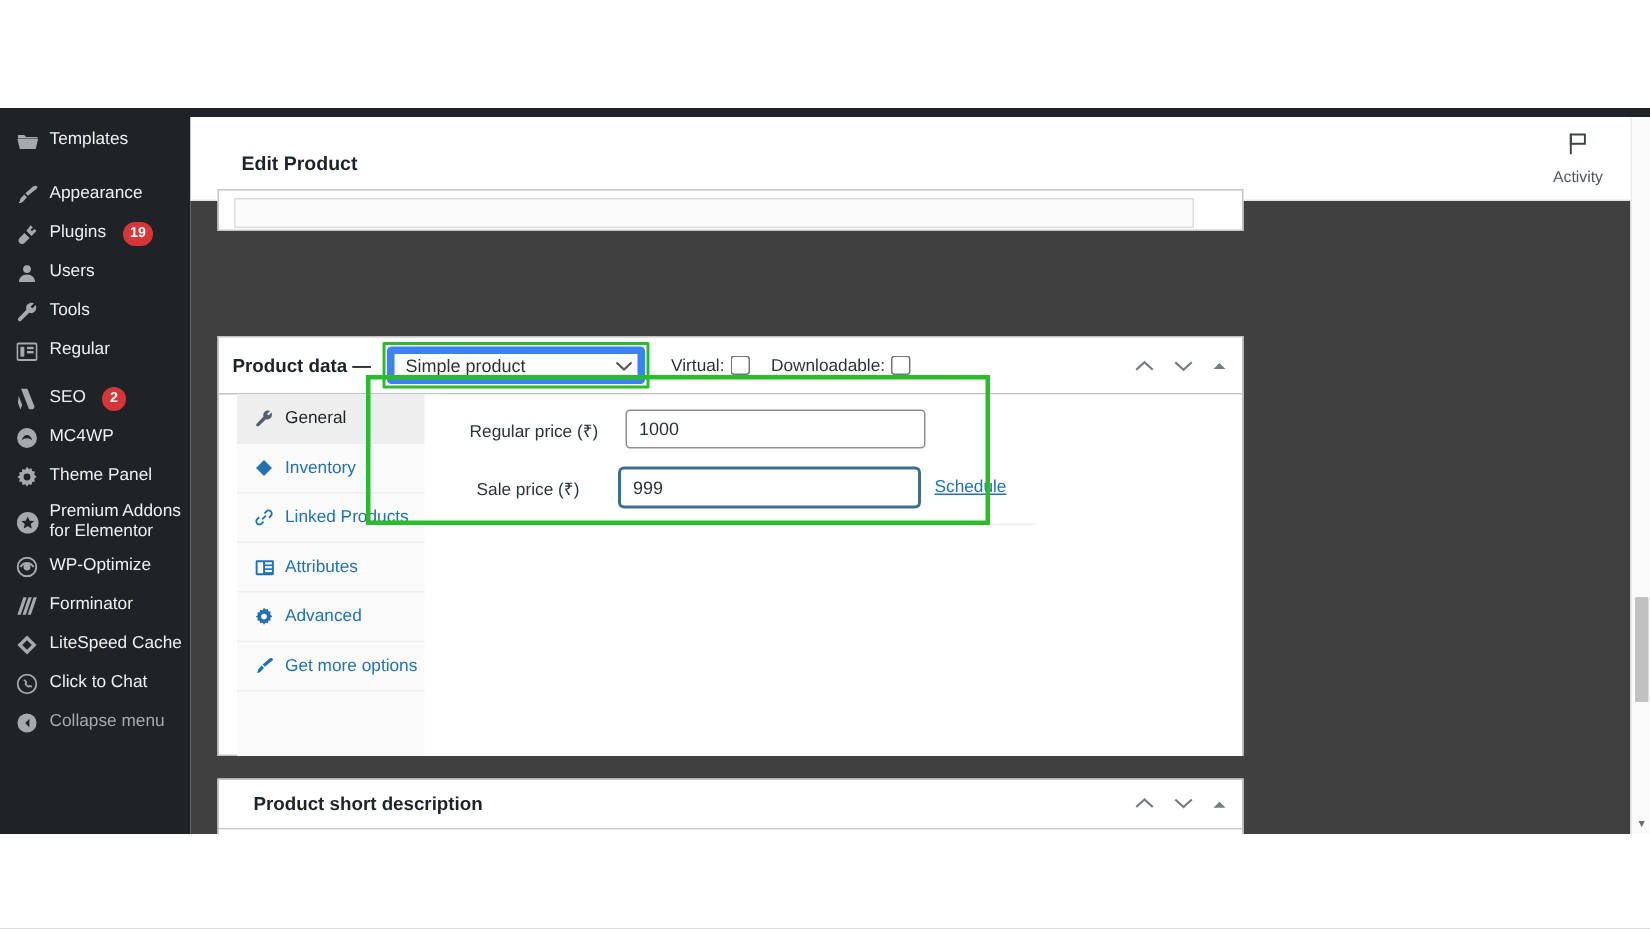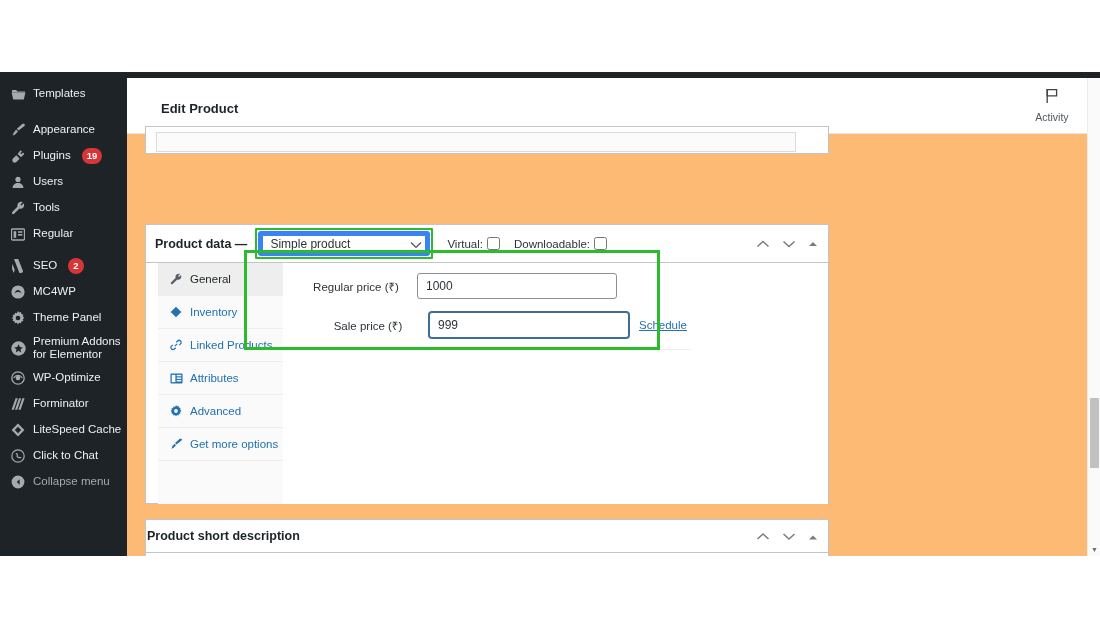--- a/index.html
+++ b/index.html
@@ -112,21 +112,21 @@
   }
   #activity-btn .act-label { font-size: 10.5px; color: #50575e; }
 
   
   #content {
     position: absolute;
     left: 127px;
     top: 62px;
     width: 960px;
     height: 422px;
-    background: #fdba74;
+    background: #404040;
   }
 
   .postbox {
     position: absolute;
     background: #ffffff;
     border: 1px solid #c3c4c7;
   }
 
   
   #top-partial {
@@ -313,21 +313,21 @@
     top: 385px;
     width: 684px;
     height: 120px;
   }
   #sd-header {
     position: relative;
     height: 33px;
     border-bottom: 1px solid #c3c4c7;
     display: flex;
     align-items: center;
-    padding-left: 1px;
+    padding-left: 23px;
   }
   #sd-title { font-size: 12.5px; font-weight: 700; color: #1d2327; }
   #sd-handles {
     position: absolute;
     right: 10px;
     top: 50%;
     transform: translateY(-50%);
     display: flex;
     align-items: center;
     gap: 12px;
@@ -675,21 +675,21 @@
             </div>
           </div>
 
           <div id="pd-panel">
 
             <div class="price-row" style="left:12px; top:10px;">
               <span class="price-label">Regular price (₹)</span>
               <input class="price-input" type="text" value="1000" style="">
             </div>
 
-            <div class="price-row" style="left:24px; top:49px;">
+            <div class="price-row" style="left:8px; top:49px;">
               <span class="price-label">Sale price (₹)</span>
               <input class="price-input focused" type="text" value="999" style="">
               <a id="schedule-link" href="#">Schedule</a>
             </div>
 
             <div id="pricing-sep"></div>
           </div>
 
         </div>
       </section>

